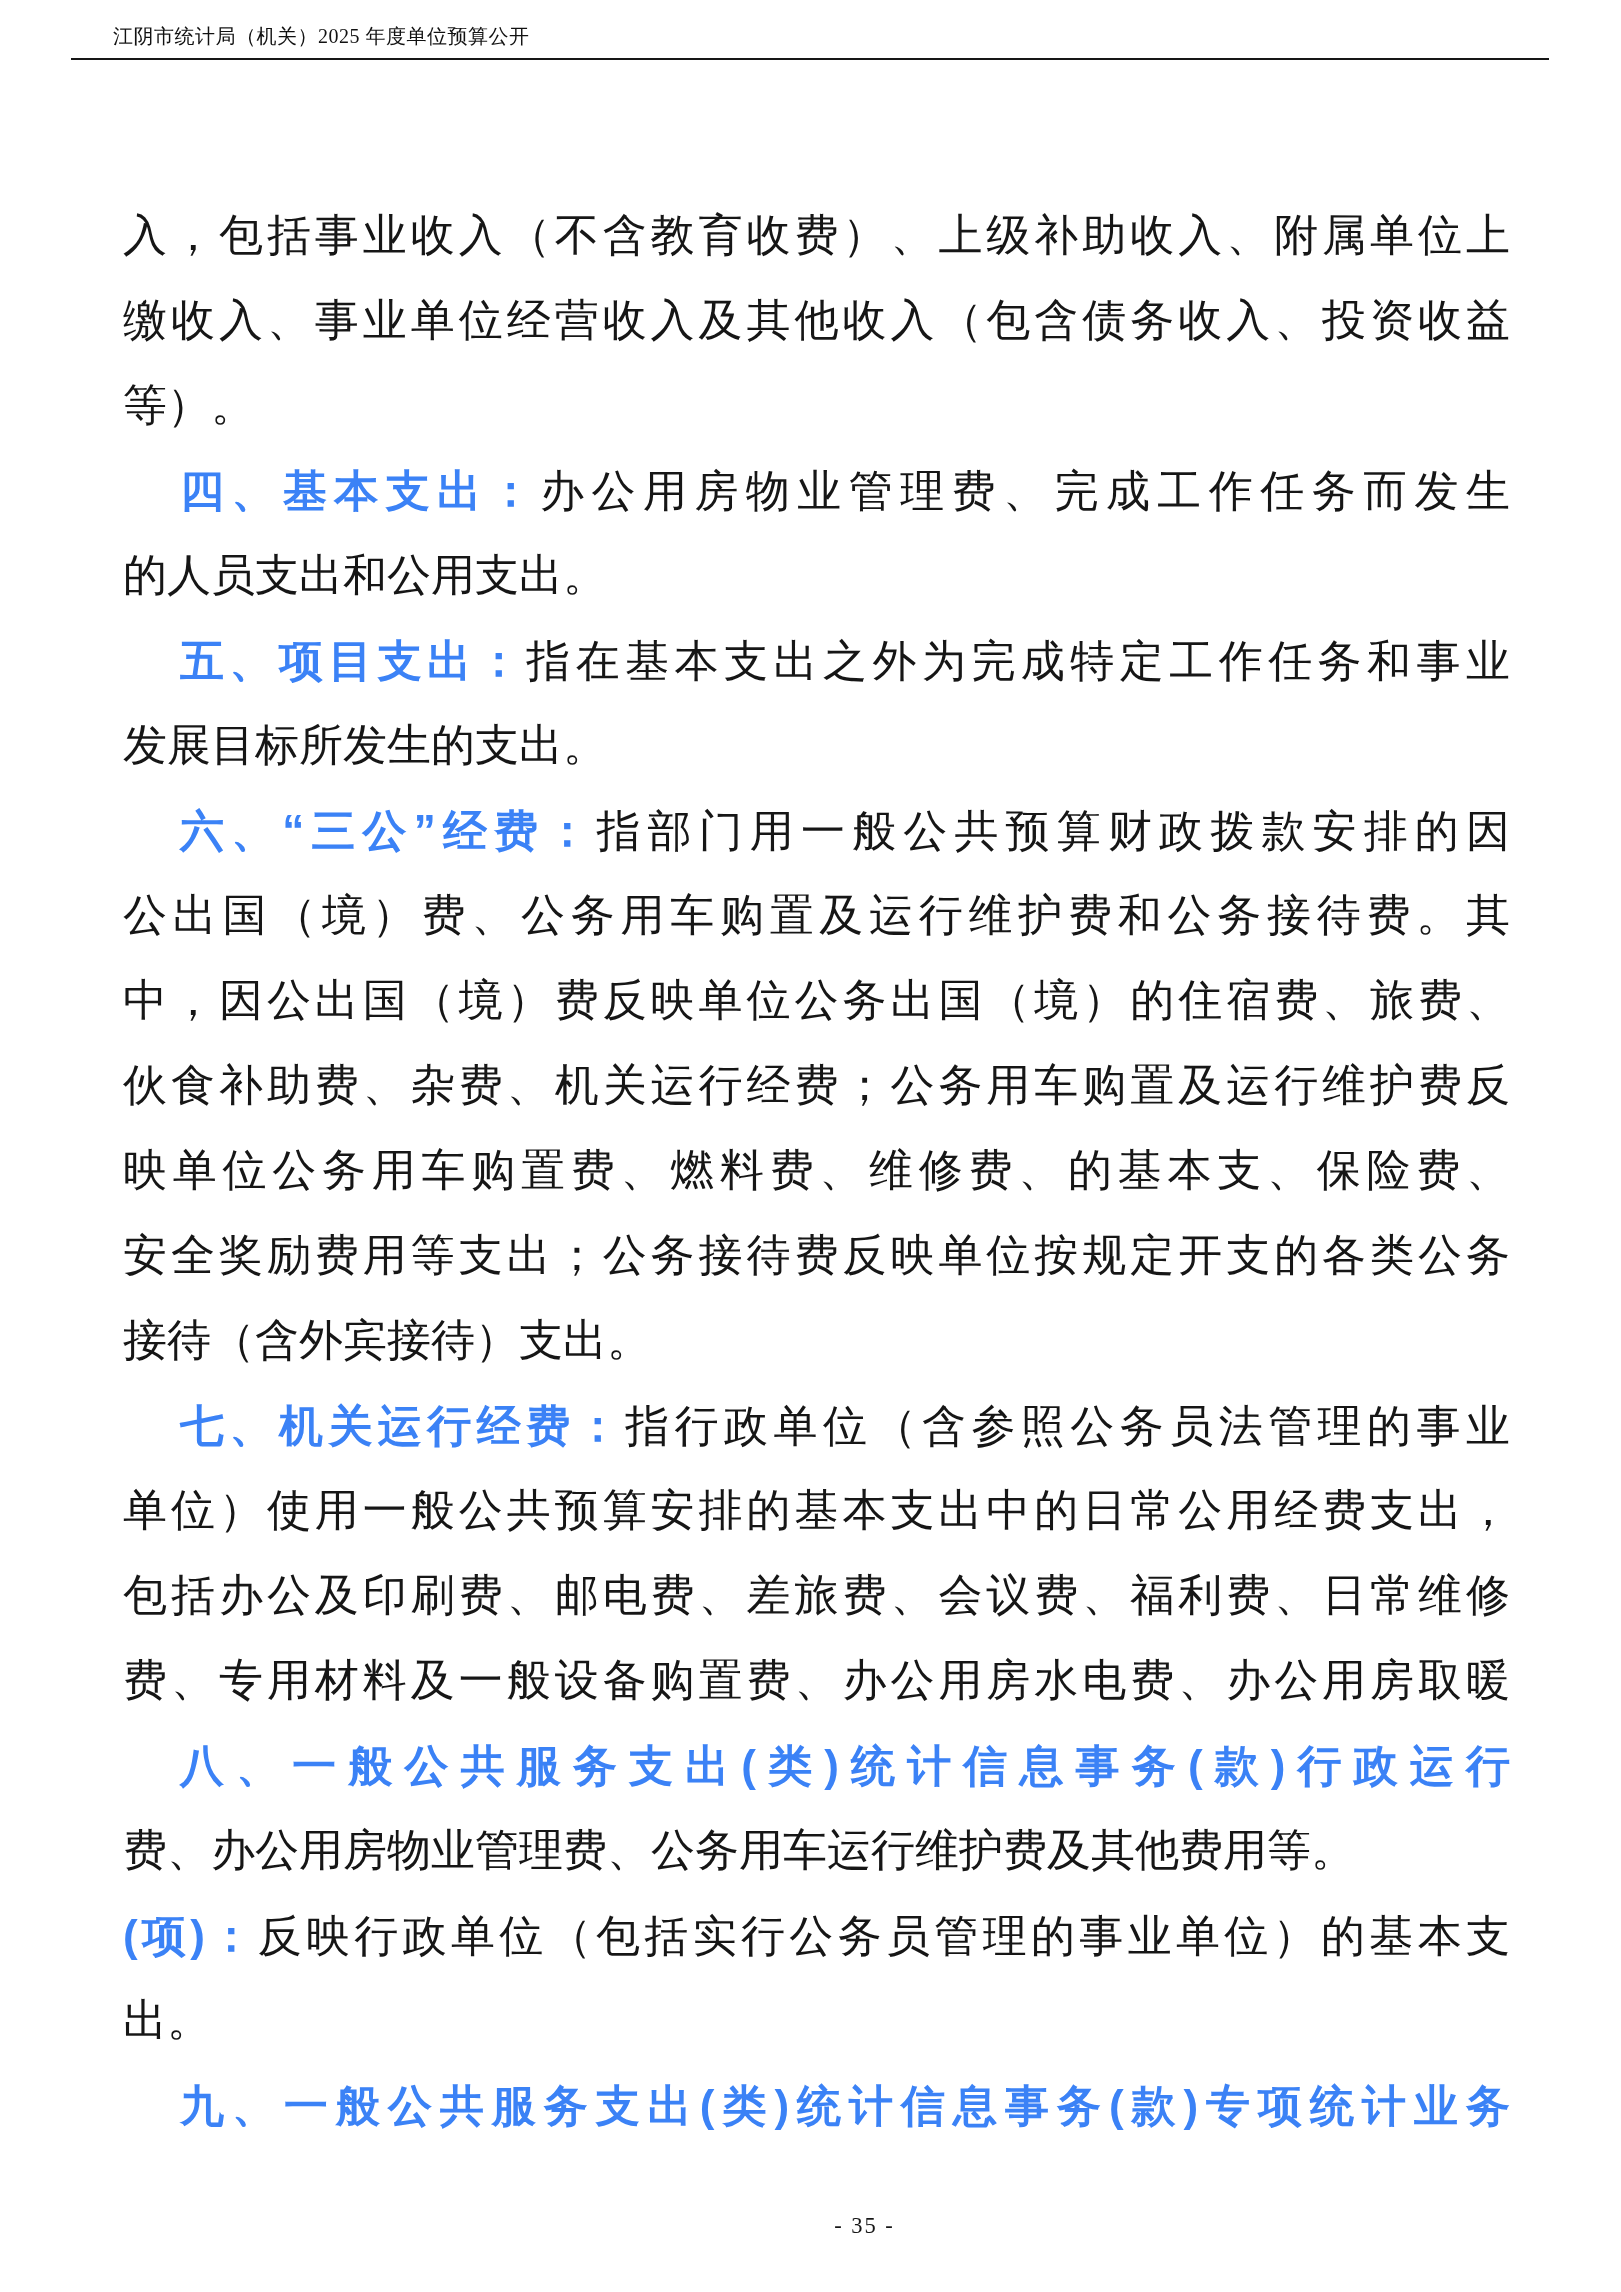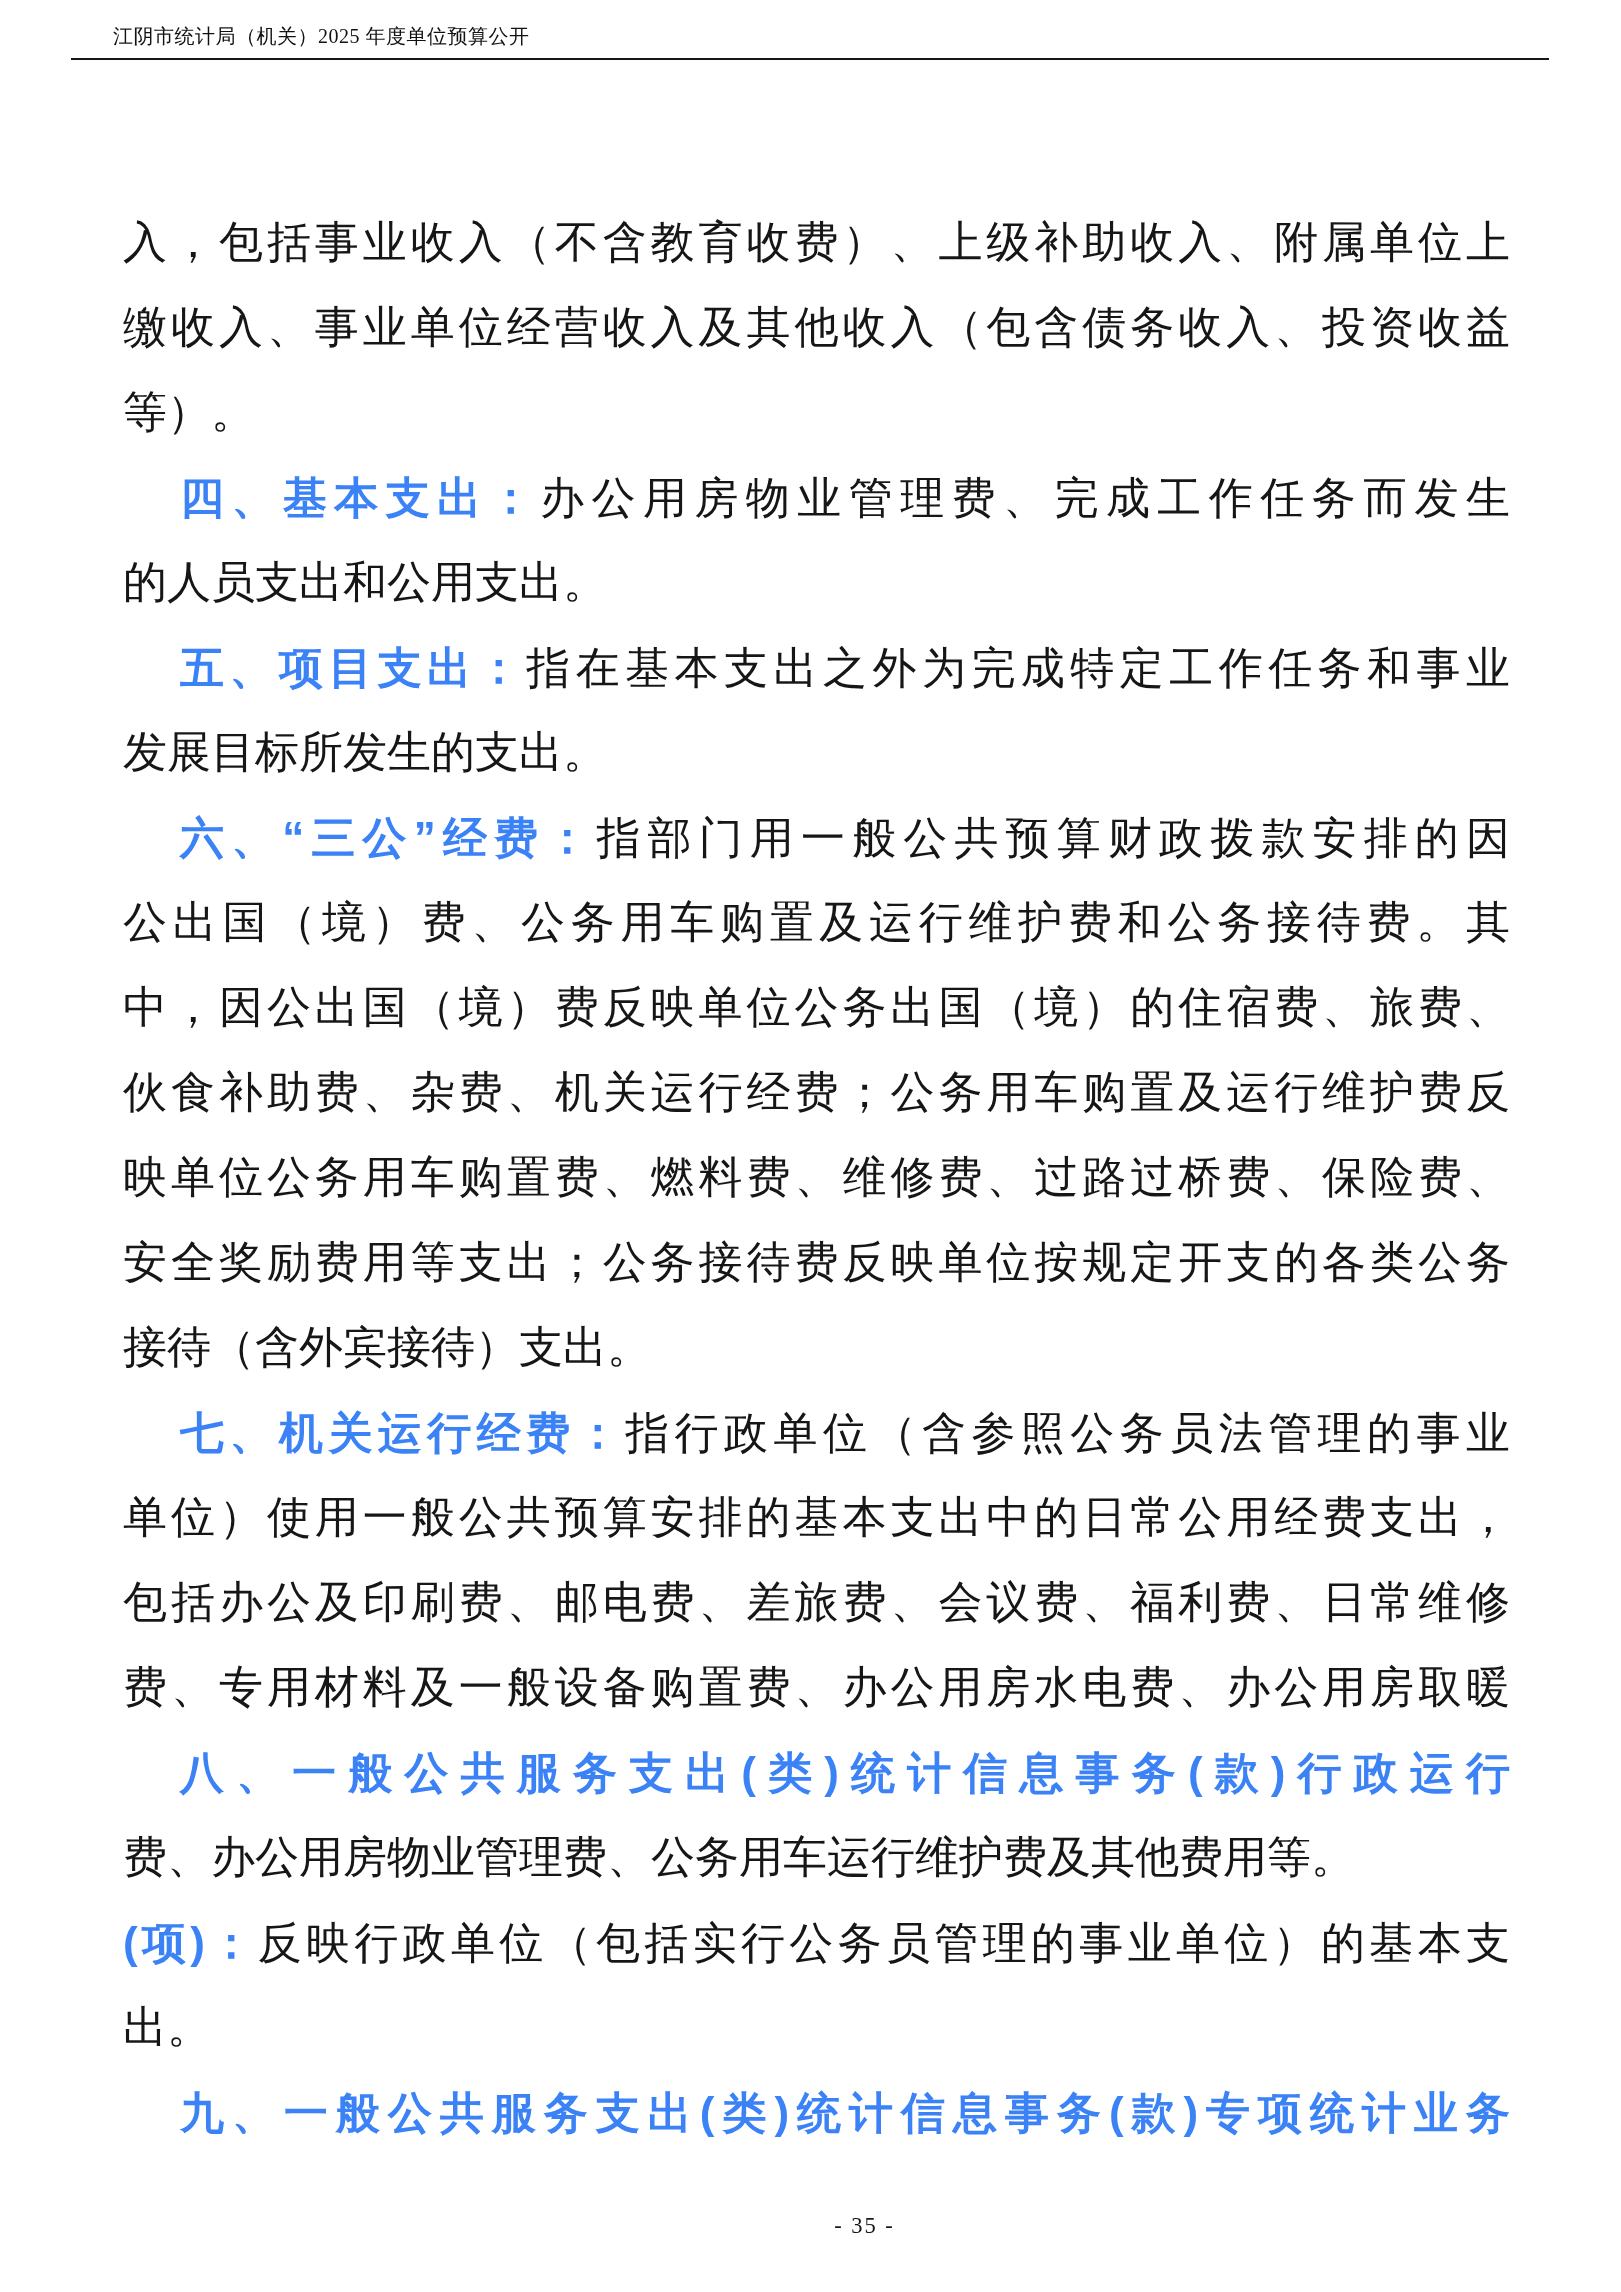--- a/index.html
+++ b/index.html
@@ -29,21 +29,21 @@
     margin-left: 42px;
     padding-bottom: 7.8px;
     font-size: 20px;
     line-height: 29px;
     letter-spacing: 0.5px;
     color: #111111;
   }
   
   .doc-body {
     position: absolute;
-    top: 200px;
+    top: 193px;
     left: 123px;
     width: 1387px;
     font-size: 44px;
   }
   .line {
     height: 85px;
     line-height: 85px;
     text-align: justify;
     text-align-last: justify;
     text-justify: inter-character;
@@ -88,21 +88,21 @@
       <div class="line"><span class="seg">缴收入、事业单位经营收入及其他收入（包含债务收入、投资收益</span></div>
       <div class="line para-end"><span class="seg">等）。</span></div>
       <div class="line indent"><span class="seg bold">四、基本支出：</span><span class="seg">办公用房物业管理费、完成工作任务而发生</span></div>
       <div class="line para-end"><span class="seg">的人员支出和公用支出。</span></div>
       <div class="line indent"><span class="seg bold">五、项目支出：</span><span class="seg">指在基本支出之外为完成特定工作任务和事业</span></div>
       <div class="line para-end"><span class="seg">发展目标所发生的支出。</span></div>
       <div class="line indent"><span class="seg bold">六、“三公”经费：</span><span class="seg">指部门用一般公共预算财政拨款安排的因</span></div>
       <div class="line"><span class="seg">公出国（境）费、公务用车购置及运行维护费和公务接待费。其</span></div>
       <div class="line"><span class="seg">中，因公出国（境）费反映单位公务出国（境）的住宿费、旅费、</span></div>
       <div class="line"><span class="seg">伙食补助费、杂费、机关运行经费；公务用车购置及运行维护费反</span></div>
-      <div class="line"><span class="seg">映单位公务用车购置费、燃料费、维修费、过路过桥费、保险费、</span></div>
+      <div class="line"><span class="seg">映单位公务用车购置费、燃料费、维修费、的基本支、保险费、</span></div>
       <div class="line"><span class="seg">安全奖励费用等支出；公务接待费反映单位按规定开支的各类公务</span></div>
       <div class="line para-end"><span class="seg">接待（含外宾接待）支出。</span></div>
       <div class="line indent"><span class="seg bold">七、机关运行经费：</span><span class="seg">指行政单位（含参照公务员法管理的事业</span></div>
       <div class="line"><span class="seg">单位）使用一般公共预算安排的基本支出中的日常公用经费支出，</span></div>
       <div class="line"><span class="seg">包括办公及印刷费、邮电费、差旅费、会议费、福利费、日常维修</span></div>
       <div class="line"><span class="seg">费、专用材料及一般设备购置费、办公用房水电费、办公用房取暖</span></div>
       <div class="line indent"><span class="seg bold">八、一般公共服务支出(类)统计信息事务(款)行政运行</span></div>
       <div class="line para-end"><span class="seg">费、办公用房物业管理费、公务用车运行维护费及其他费用等。</span></div>
       <div class="line"><span class="seg bold">(项)：</span><span class="seg">反映行政单位（包括实行公务员管理的事业单位）的基本支</span></div>
       <div class="line para-end"><span class="seg">出。</span></div>

